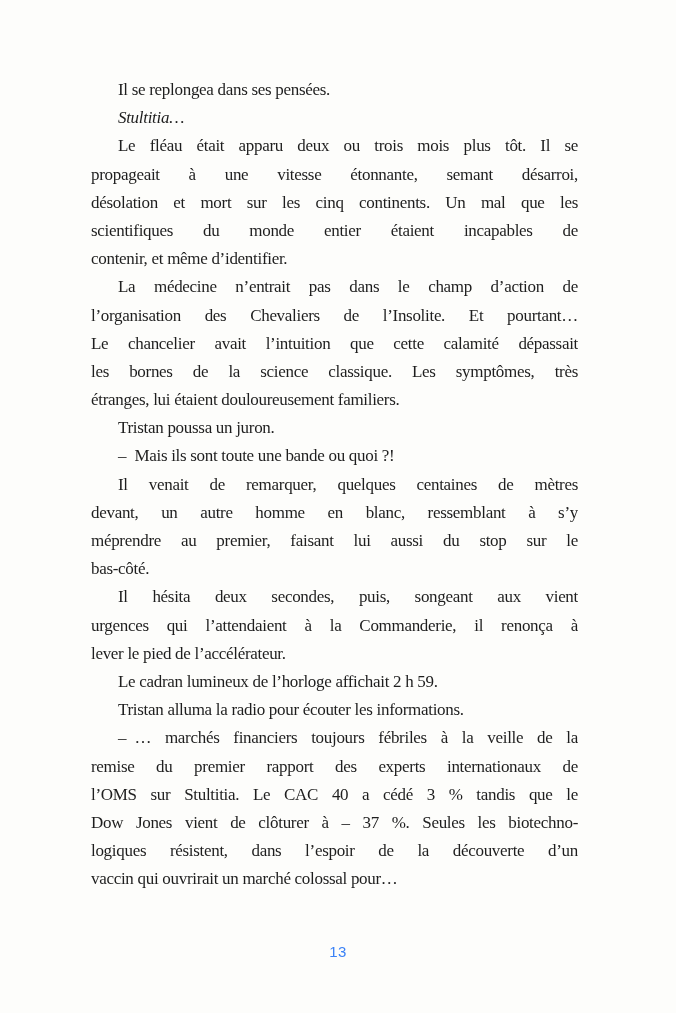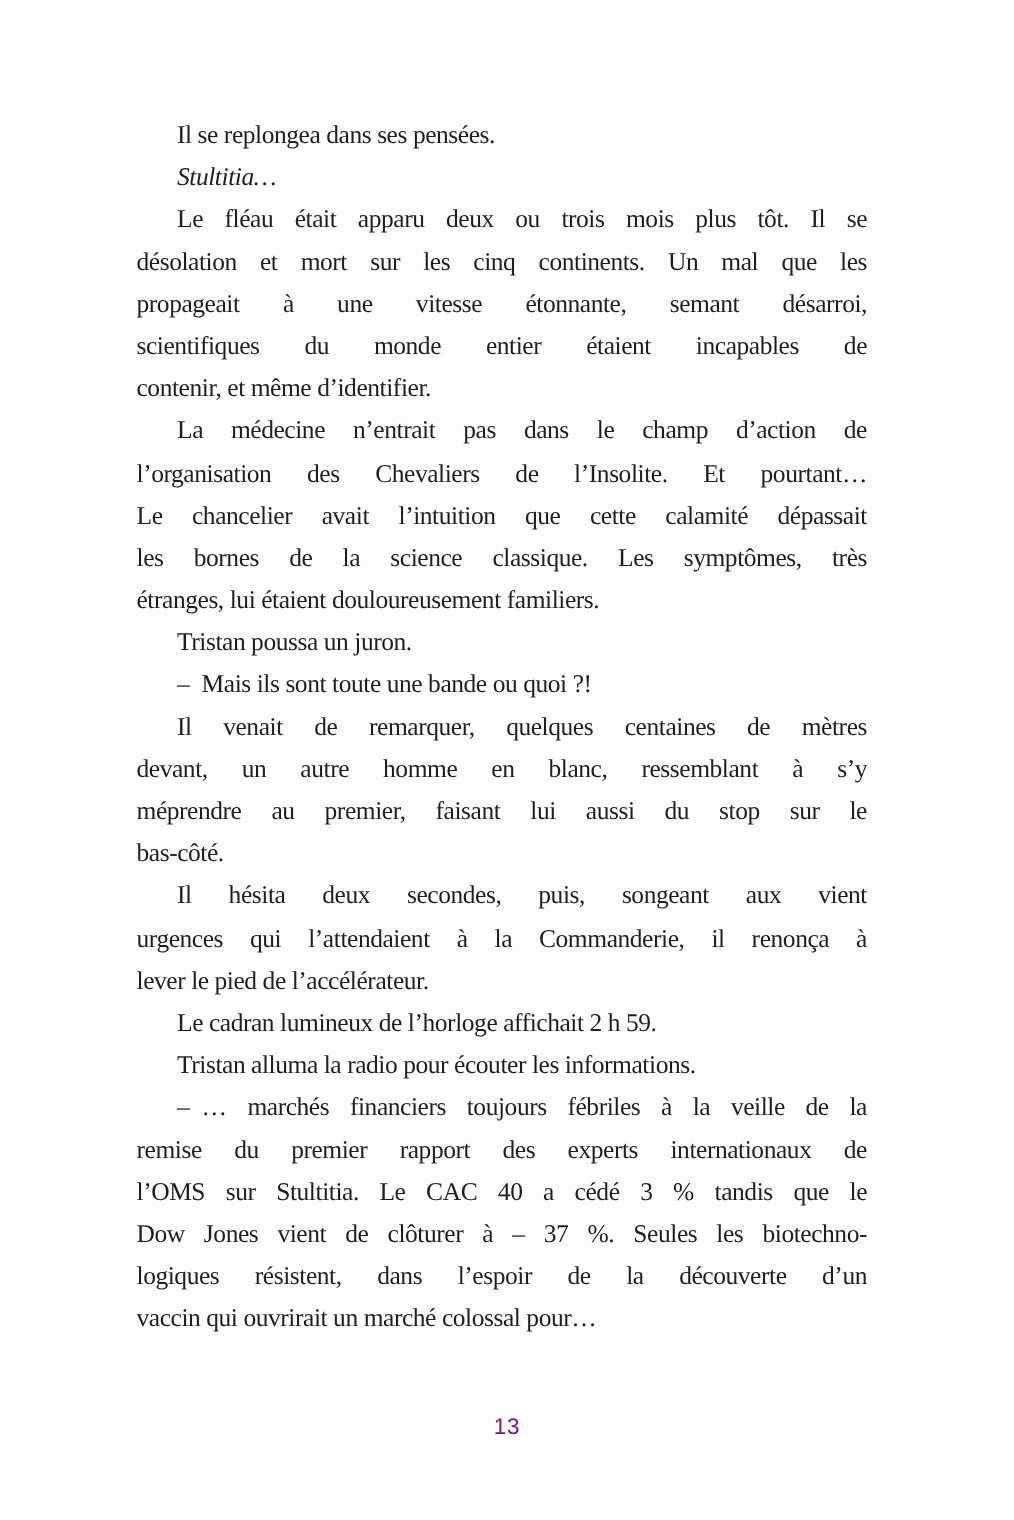--- a/index.html
+++ b/index.html
@@ -46,38 +46,38 @@
   }
   .page-number {
     position: absolute;
     top: 943px;
     left: 0;
     width: 676px;
     text-align: center;
     font-family: "Liberation Sans", sans-serif;
     font-size: 15px;
     letter-spacing: 0.5px;
-    color: #701a75;
+    color: #3b82f6;
   }
 </style>
 </head>
 <body>
 
 <div class="page">
   <div class="text-block" id="text-block">
       <div class="paragraph">
         <div class="line indent">Il se replongea dans ses pensées.</div>
       </div>
       <div class="paragraph">
         <div class="line indent italic">Stultitia…</div>
       </div>
       <div class="paragraph">
         <div class="line indent j">Le fléau était apparu deux ou trois mois plus tôt. Il se</div>
+        <div class="line j">propageait à une vitesse étonnante, semant désarroi,</div>
         <div class="line j">désolation et mort sur les cinq continents. Un mal que les</div>
-        <div class="line j">propageait à une vitesse étonnante, semant désarroi,</div>
         <div class="line j">scientifiques du monde entier étaient incapables de</div>
         <div class="line">contenir, et même d’identifier.</div>
       </div>
       <div class="paragraph">
         <div class="line indent j">La médecine n’entrait pas dans le champ d’action de</div>
         <div class="line j">l’organisation des Chevaliers de l’Insolite. Et pourtant…</div>
         <div class="line j">Le chancelier avait l’intuition que cette calamité dépassait</div>
         <div class="line j">les bornes de la science classique. Les symptômes, très</div>
         <div class="line">étranges, lui étaient douloureusement familiers.</div>
       </div>

